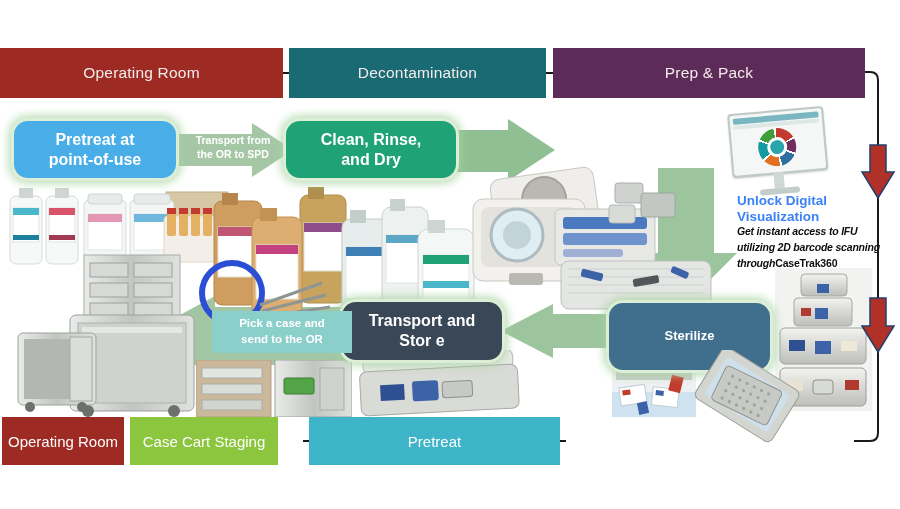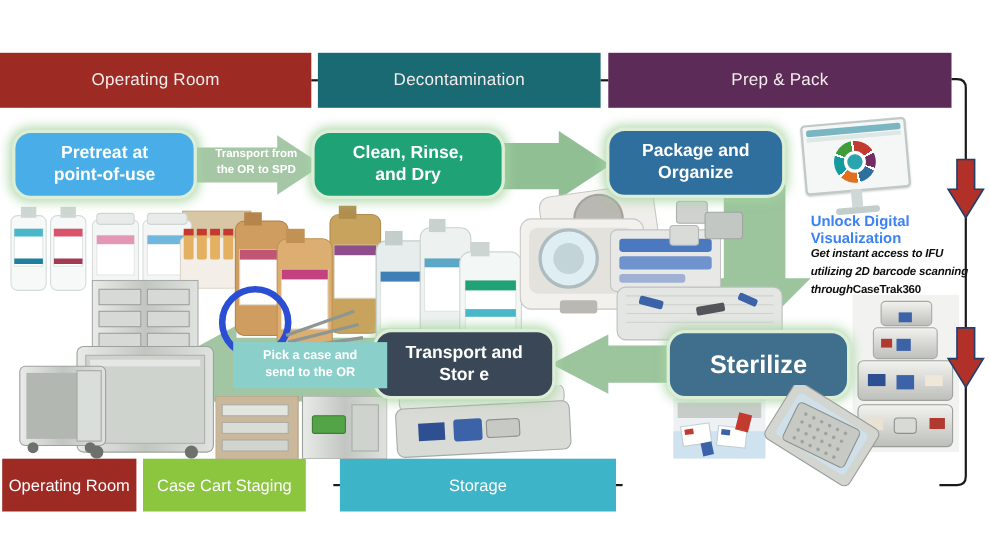--- a/index.html
+++ b/index.html
@@ -350,36 +350,32 @@
     <span>Prep &amp; Pack</span>
   </div>
 
   <div class="hdr-b" style="left:2px;top:417px;width:122px;background:#9d2a23">
     <span>Operating Room</span>
   </div>
   <div class="hdr-b" style="left:130px;top:417px;width:148px;background:#8bc63e">
     <span>Case Cart Staging</span>
   </div>
   <div class="hdr-b" style="left:309px;top:417px;width:251px;background:#3db4c7">
-    <span>Storage</span>
+    <span>Pretreat</span>
   </div>
 
   <div class="step" style="left:14px;top:121px;width:162px;height:57px;background:#49ade7">
     <span>Pretreat at</span>
     <span>point-of-use</span>
   </div>
   <div class="step" style="left:286px;top:121px;width:170px;height:57px;background:#1fa276">
     <span>Clean, Rinse,</span>
     <span>and Dry</span>
   </div>
-  <div class="step" style="left:554px;top:119px;width:157px;height:58px;background:#2f6f9d">
-    <span>Package and</span>
-    <span>Organize</span>
-  </div>
-  <div class="step" style="left:609px;top:303px;width:161px;height:57px;background:#3f6f8d;font-size:23px">
+  <div class="step" style="left:609px;top:303px;width:161px;height:67px;background:#3f6f8d;font-size:13px">
     <span>Sterilize</span>
   </div>
   <div class="step" style="left:342px;top:302px;width:160px;height:58px;background:#394756">
     <span>Transport and</span>
     <span>Stor e</span>
   </div>
 
   <div class="arrow-note" style="left:178px;top:134px;width:110px;font-size:10.5px">
     <span>Transport from</span><br>
     <span>the OR to SPD</span>

